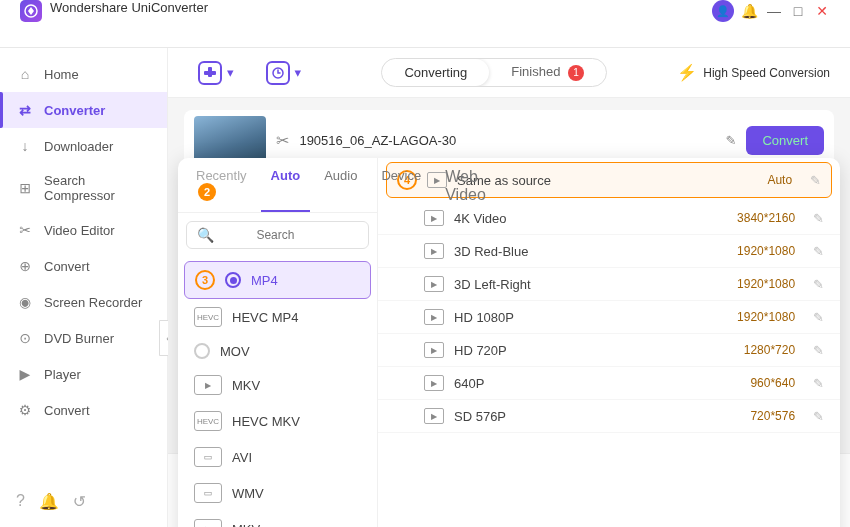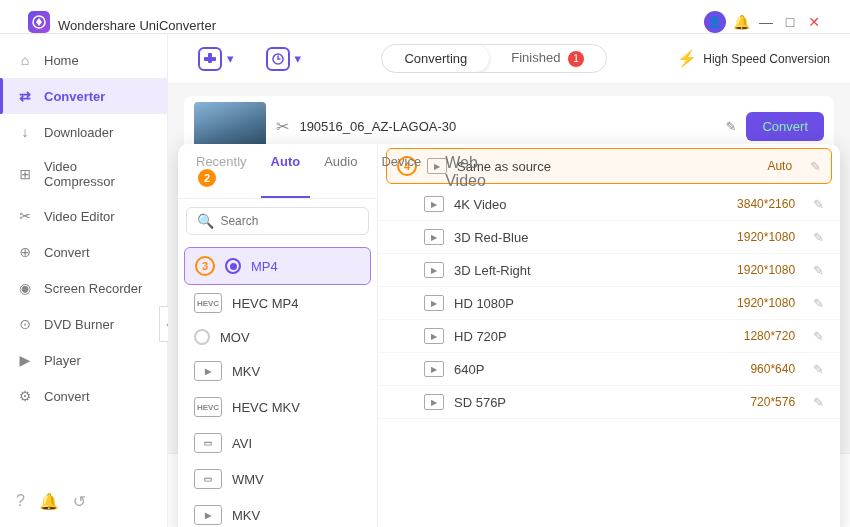--- a/index.html
+++ b/index.html
@@ -1,24 +1,24 @@
 <!DOCTYPE html>
 <html><head>
   <meta charset="utf-8">
   <style>
     * { box-sizing: border-box; margin: 0; padding: 0; font-family: -apple-system, BlinkMacSystemFont, 'Segoe UI', sans-serif; }
     body { width: 850px; height: 527px; background: #f5f5f5; overflow: hidden; display: flex; flex-direction: column; }
 
     
     .title-bar {
-      height: 34px;
+      height: 48px;
       background: #ffffff;
       display: flex;
-      align-items: flex-end;
-      padding: 0 28px;
+      align-items: flex-start;
+      padding: 0 20px;
       border-bottom: 1px solid #e8e8e8;
       flex-shrink: 0;
     }
     .title-bar-logo {
       width: 22px; height: 22px;
       background: linear-gradient(135deg, #6c4de6, #a04de6);
       border-radius: 5px;
       margin-right: 8px;
       display: flex; align-items: center; justify-content: center;
       color: white; font-size: 11px; font-weight: bold;
@@ -259,20 +259,21 @@
       border-radius: 6px;
       padding: 5px 10px;
       gap: 6px;
     }
     .search-icon { color: #bbb; font-size: 14px; }
     .search-input {
       border: none; outline: none;
       font-size: 12px; color: #333;
       flex: 1;
       background: none;
+      margin-left: 36px;
     }
     .format-list { padding: 4px 0; }
     .format-list-item {
       display: flex;
       align-items: center;
       padding: 8px 16px;
       cursor: pointer;
       gap: 10px;
       font-size: 13px;
       color: #444;
@@ -296,21 +297,21 @@
       display: inline-flex;
       align-items: center;
       justify-content: center;
       flex-shrink: 0;
     }
     .format-icon {
       width: 28px; height: 20px;
       border: 1.5px solid #aaa;
       border-radius: 3px;
       display: flex; align-items: center; justify-content: center;
-      font-size: 9px; font-weight: bold; color: #888;
+      font-size: 9px; font-weight: normal; color: #888;
       flex-shrink: 0;
     }
     .format-icon.hevc { font-size: 8px; }
     .radio-icon {
       width: 16px; height: 16px;
       border: 2px solid #6c4de6;
       border-radius: 50%;
       display: flex; align-items: center; justify-content: center;
       flex-shrink: 0;
     }
@@ -489,21 +490,21 @@
     <div class="sidebar-item active">
       <span class="sidebar-icon">⇄</span>
       <span>Converter</span>
     </div>
     <div class="sidebar-item">
       <span class="sidebar-icon">↓</span>
       <span>Downloader</span>
     </div>
     <div class="sidebar-item">
       <span class="sidebar-icon">⊞</span>
-      <span>Video Compressor</span>
+      <span>Search Compressor</span>
     </div>
     <div class="sidebar-item">
       <span class="sidebar-icon">✂</span>
       <span>Video Editor</span>
     </div>
     <div class="sidebar-item">
       <span class="sidebar-icon">⊕</span>
       <span>Convert</span>
     </div>
     <div class="sidebar-item">

